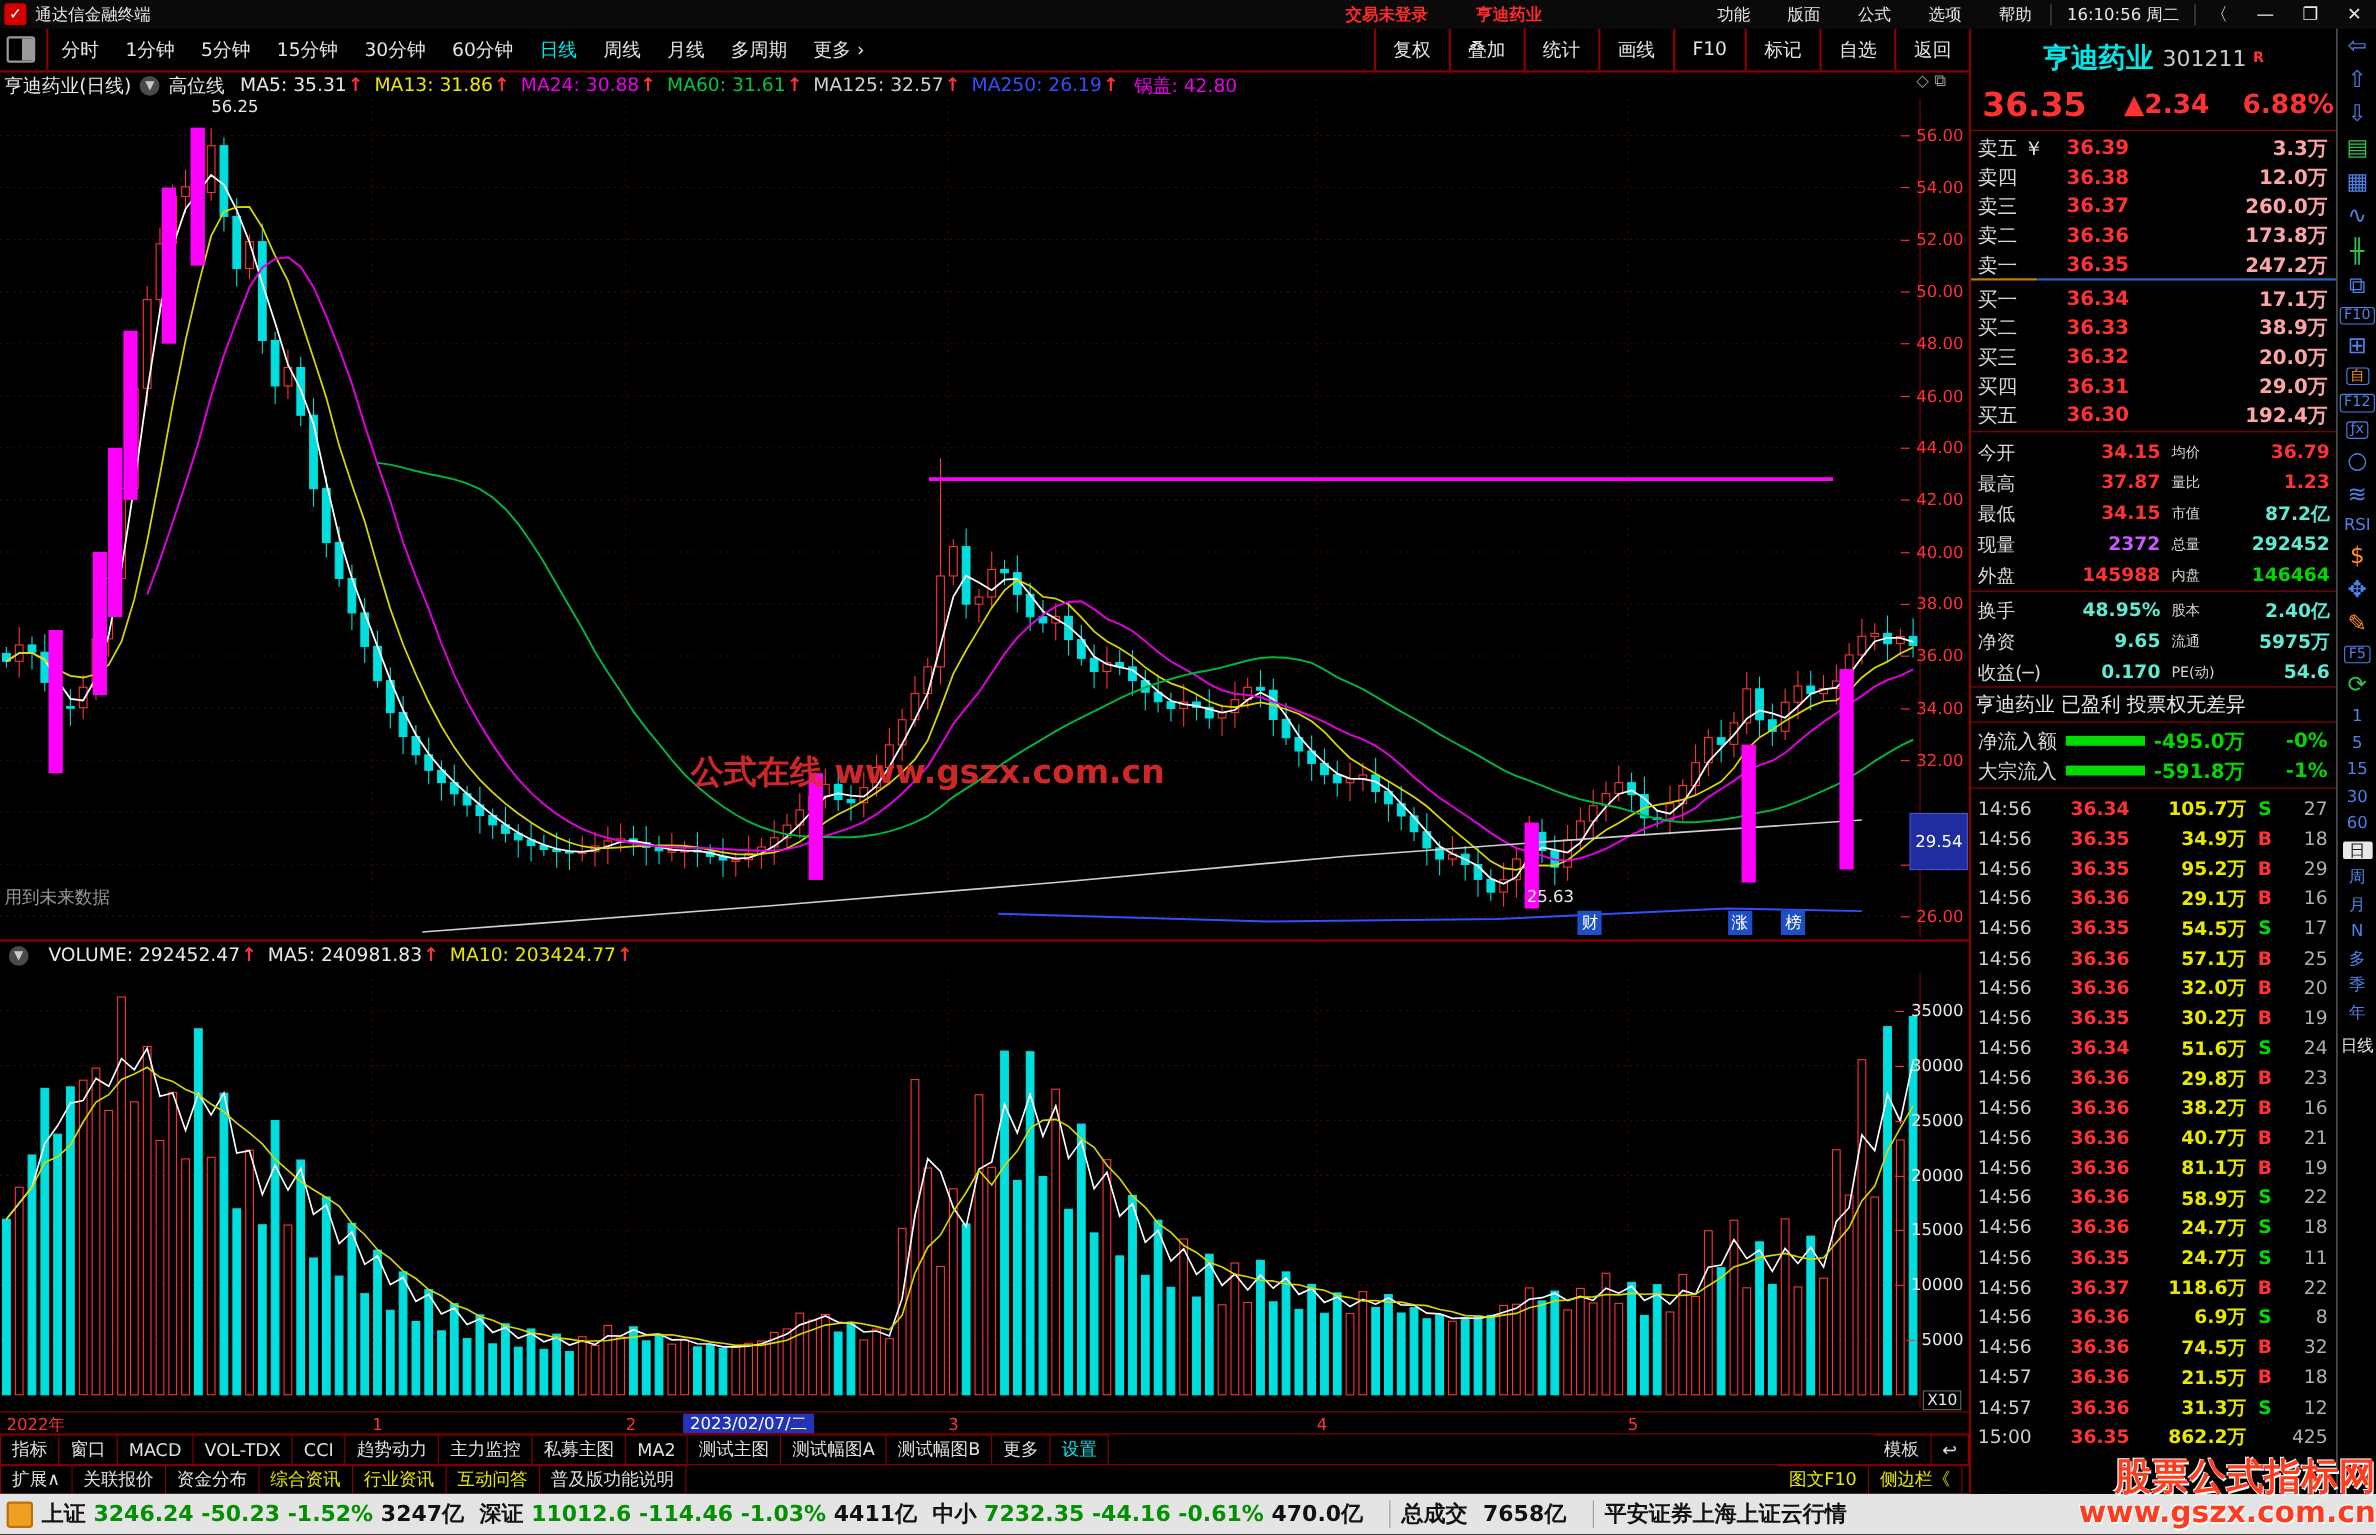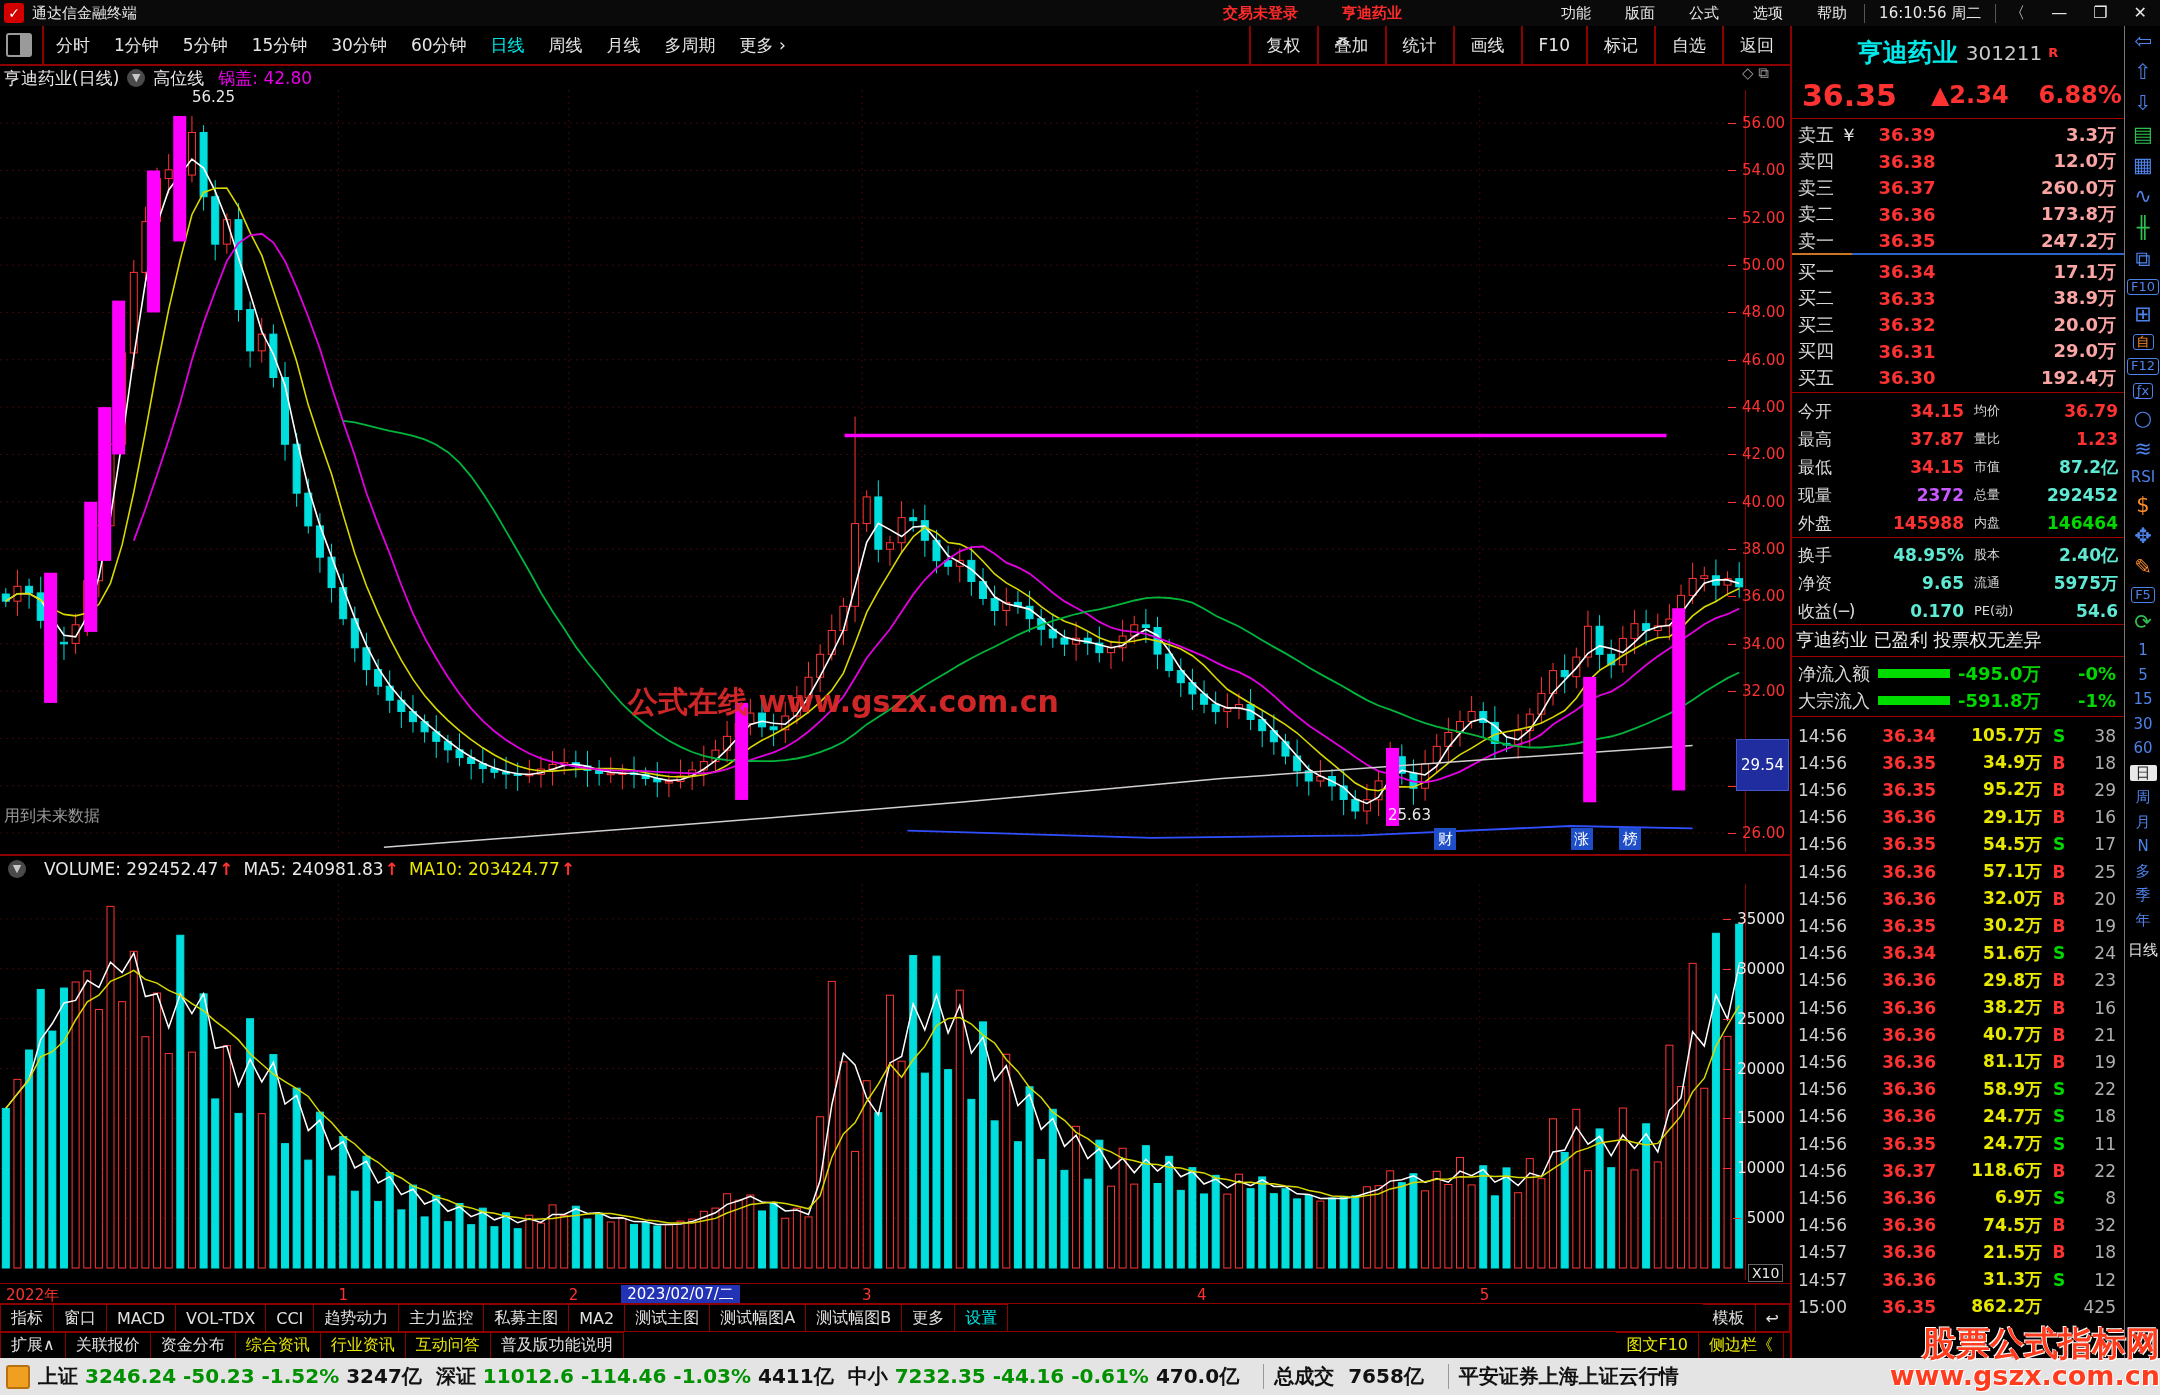--- a/index.html
+++ b/index.html
@@ -145,20 +145,28 @@
       <div class="tool-item">标记</div>
       <div class="tool-item">自选</div>
       <div class="tool-item">返回</div>
     </div>
 </div>
 
 <div class="abs pane-header" style="left:4px;top:66px;height:24px;">
   <span style="color:#e8e8e8;">亨迪药业(日线)</span>
   <span class="circ-icon">▼</span>
   <span style="color:#e8e8e8;">高位线</span>
+  <span id="ma-labels" style="display:flex;">
+      <span class="ma-label" style="color: rgb(232, 232, 232);">MA5: 35.31<span class="up-arrow">↑</span></span>
+      <span class="ma-label" style="color: rgb(232, 232, 0);">MA13: 31.86<span class="up-arrow">↑</span></span>
+      <span class="ma-label" style="color: rgb(232, 0, 232);">MA24: 30.88<span class="up-arrow">↑</span></span>
+      <span class="ma-label" style="color: rgb(0, 200, 60);">MA60: 31.61<span class="up-arrow">↑</span></span>
+      <span class="ma-label" style="color: rgb(208, 208, 208);">MA125: 32.57<span class="up-arrow">↑</span></span>
+      <span class="ma-label" style="color: rgb(48, 80, 255);">MA250: 26.19<span class="up-arrow">↑</span></span>
+    </span>
   <span class="ma-label" style="color:#e800e8;">锅盖: 42.80</span>
 </div>
 <div class="abs" style="left:1742px;top:64px;color:#9a9a9a;font-size:15px;">
   <span>◇</span>
   <span>⧉</span>
 </div>
 
 <svg id="main-plot" class="abs" style="left:0;top:90px;" width="1745" height="762">
     <line x1="0" y1="33.13043478260865" x2="1745" y2="33.13043478260865" stroke="#3c0808" stroke-dasharray="2,4"></line>
     <line x1="0" y1="80.4596273291925" x2="1745" y2="80.4596273291925" stroke="#3c0808" stroke-dasharray="2,4"></line>
@@ -910,21 +918,21 @@
         <span class="grn" style="flex: 1 1 0%; text-align: right; padding-right: 8px; font-weight: bold;">-1%</span>
       </div>
     </div>
   <div class="q-divider" style="top:690px;"></div>
   <div id="tick-rows">
       <div class="tick-row" style="top: 696px;">
         <span class="tk-time">14:56</span>
         <span class="tk-price">36.34</span>
         <span class="tk-vol">105.7万</span>
         <span class="tk-bs grn">S</span>
-        <span class="tk-cnt">38</span>
+        <span class="tk-cnt">27</span>
       </div>
       <div class="tick-row" style="top: 723.2px;">
         <span class="tk-time">14:56</span>
         <span class="tk-price">36.35</span>
         <span class="tk-vol">34.9万</span>
         <span class="tk-bs red">B</span>
         <span class="tk-cnt">18</span>
       </div>
       <div class="tick-row" style="top: 750.4px;">
         <span class="tk-time">14:56</span>

